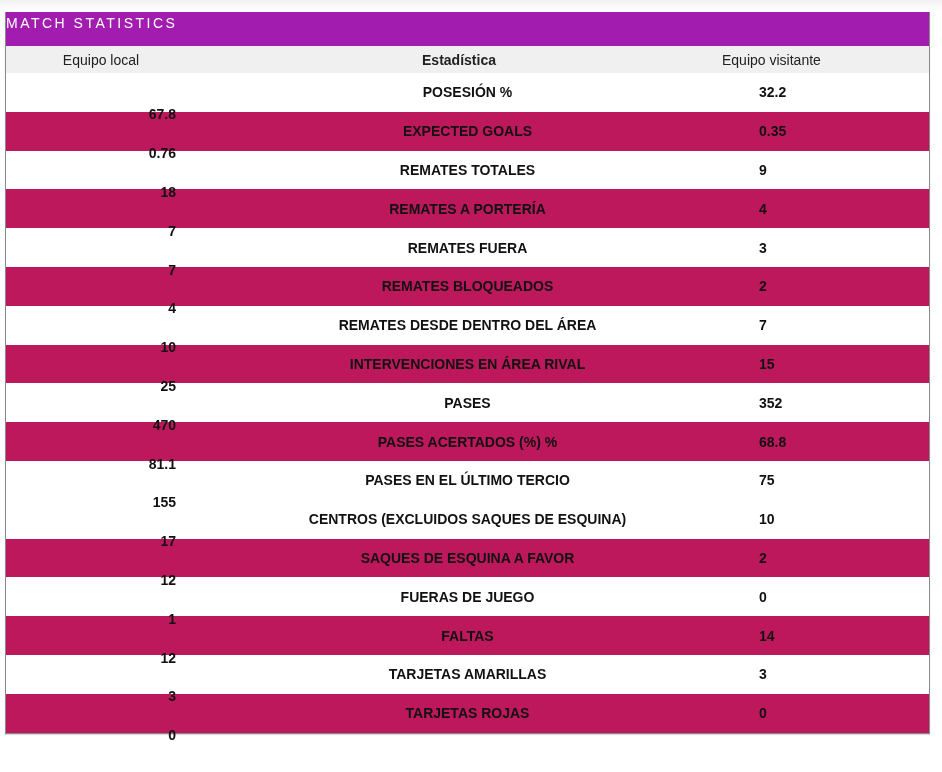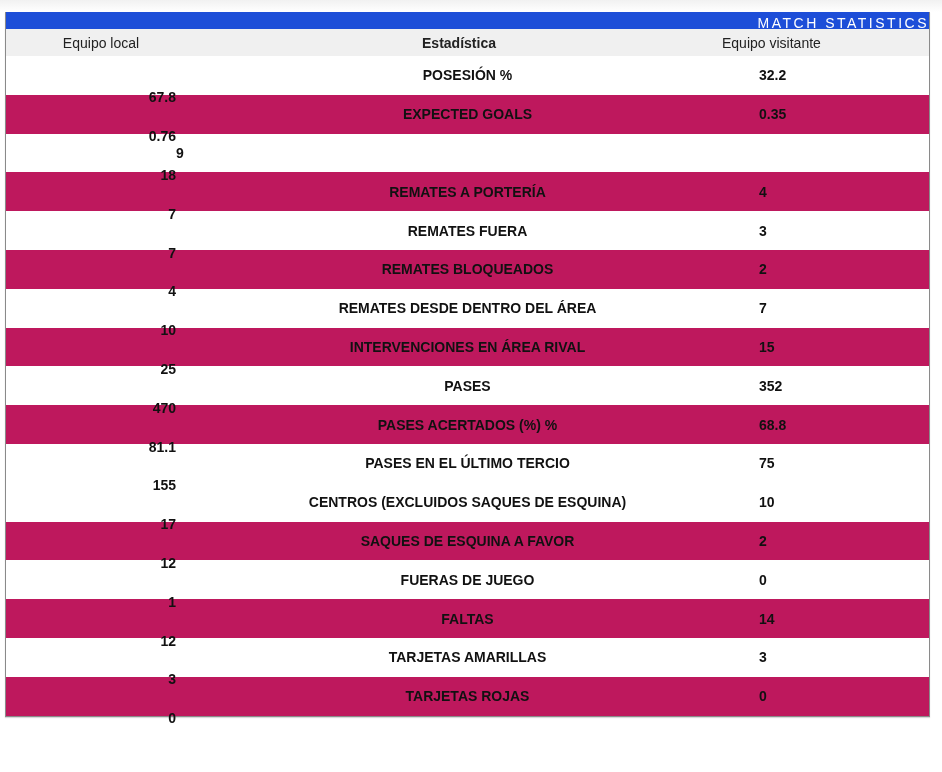--- a/index.html
+++ b/index.html
@@ -2,21 +2,21 @@
 <html><head>
 <meta charset="utf-8">
 <style>
   html, body { margin: 0; padding: 0; background: #ffffff; }
   body { width: 942px; height: 772px; position: relative; overflow: hidden;
          font-family: "Liberation Sans", "DejaVu Sans", sans-serif; }
   .page-bg { position: absolute; inset: 0; background: linear-gradient(#f1f1f1, #ffffff 12px); }
   .stats-table { position: absolute; left: 5px; top: 12px; width: 923px;
                  border: 1px solid #8a8a8a; border-top: none; background: #fff;
                  box-shadow: 0 1px 1px rgba(0,0,0,0.15); }
-  .title-bar { height: 17px; background: #1d4ed8; color: #ffffff; text-align: right;
+  .title-bar { height: 34px; background: #a21caf; color: #ffffff; text-align: left;
                font-size: 14px; letter-spacing: 2.5px; line-height: 23px; font-weight: normal; }
   .header-row { height: 27px; background: #f0f0f0; display: flex; align-items: center;
                 font-size: 14px; color: #222; }
   .row { height: 38.8px; display: flex; align-items: center; font-size: 14px;
          font-weight: bold; color: #111; }
   .row.alt { background: #be185d; }
   .c-home { width: 170px; text-align: right; box-sizing: border-box; }
   .c-stat { flex: 1; text-align: center; }
   .c-away { width: 170px; text-align: left; padding-left: 0; }
   .header-row .c-home { width: 190px; text-align: center; }
@@ -47,20 +47,21 @@
         <span class="c-stat">POSESIÓN %</span>
         <span class="c-away">32.2</span>
       </div>
       <div class="row alt">
         <span class="c-home">0.76</span>
         <span class="c-stat">EXPECTED GOALS</span>
         <span class="c-away">0.35</span>
       </div>
       <div class="row">
         <span class="c-home">18</span>
+        <span class="c-stat">REMATES TOTALES</span>
         <span class="c-away">9</span>
       </div>
       <div class="row alt">
         <span class="c-home">7</span>
         <span class="c-stat">REMATES A PORTERÍA</span>
         <span class="c-away">4</span>
       </div>
       <div class="row">
         <span class="c-home">7</span>
         <span class="c-stat">REMATES FUERA</span>

